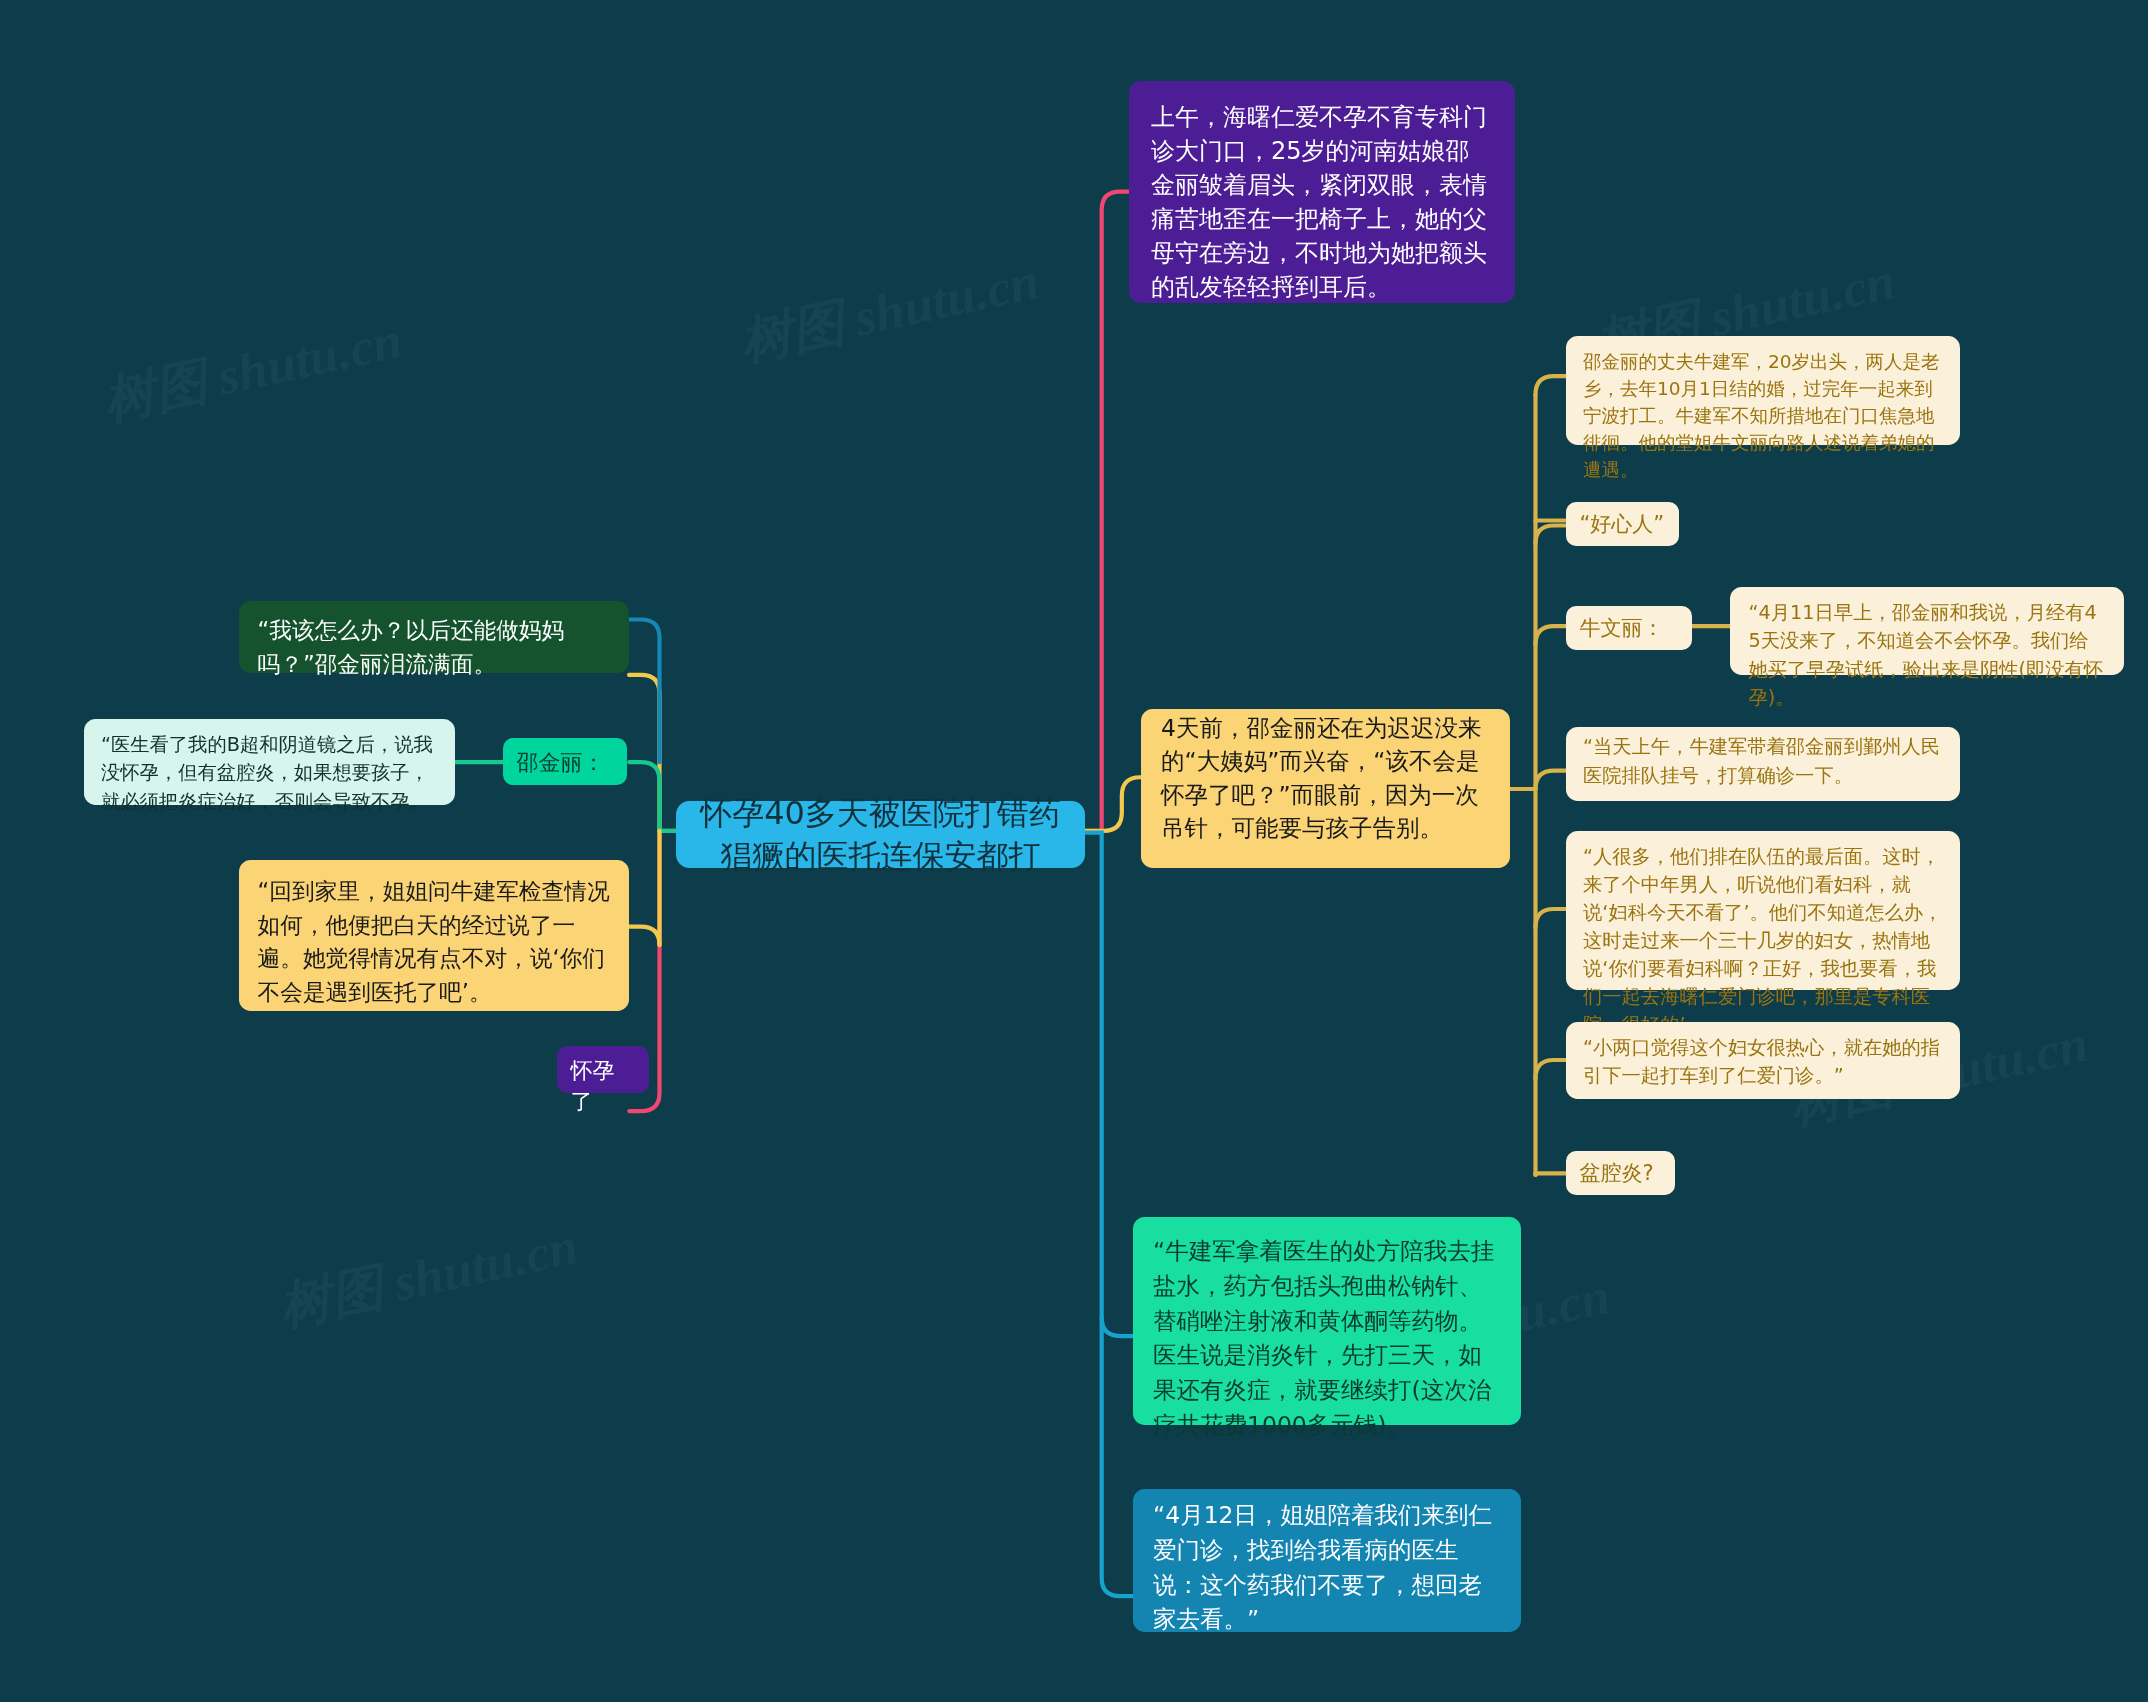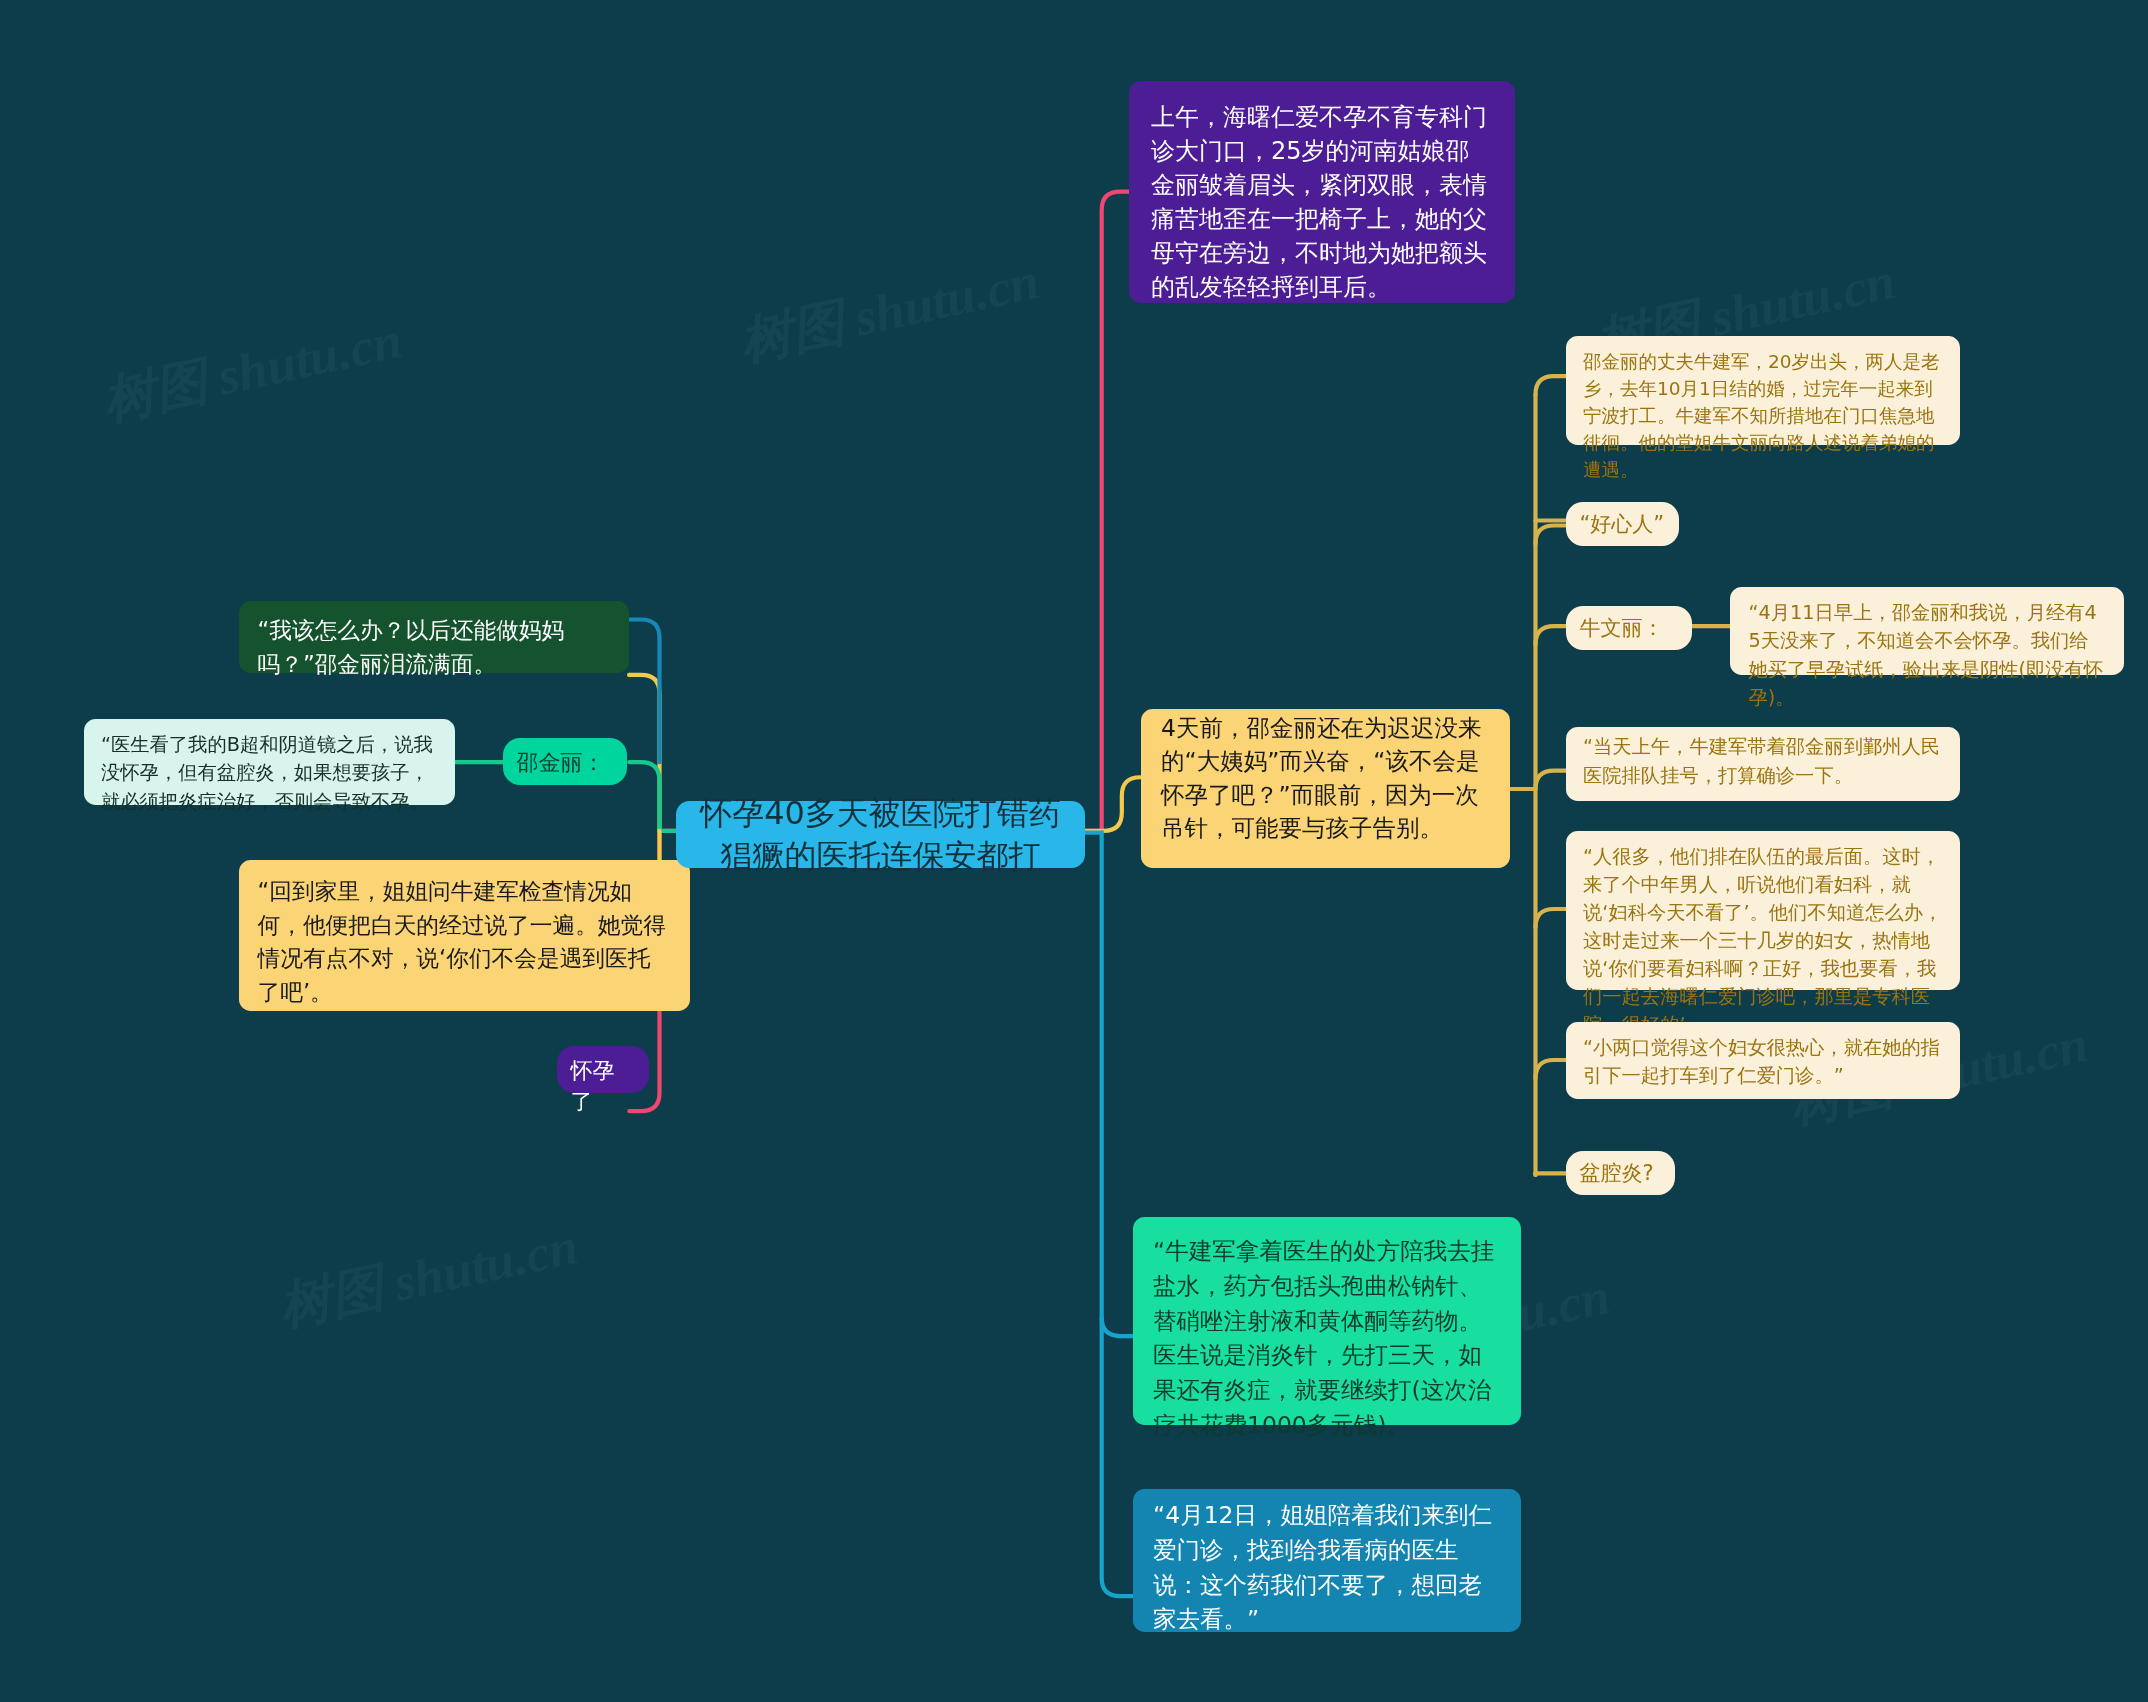--- a/index.html
+++ b/index.html
@@ -19,21 +19,21 @@
     font-family:"Liberation Serif",serif;
   }
   svg.links{position:absolute;left:0;top:0;width:2148px;height:1703px;z-index:2;}
   .node{
     position:absolute;z-index:3;
     border-radius:11.7px;
     box-sizing:border-box;
     line-height:1.42;
     word-break:break-all;
   }
-  .node.small{border-radius:17px;}
+  .node.small{border-radius:10px;}
   .t-pink{background:#4c1d95;color:#ffffff;}
   .t-cream{background:#fbf0d9;color:#9a7410;}
   .t-yellow{background:#fbd575;color:#1a1a1a;}
   .t-green{background:#18dfa0;color:#0a3b2c;}
   .t-mint{background:#d7f5ec;color:#14302a;}
   .t-teal{background:#14532d;color:#ffffff;}
   .t-greenbox{background:#00d59d;color:#0a3a2c;}
   .t-bluebottom{background:#1484b1;color:#ffffff;}
 
   .center-node{
@@ -135,18 +135,18 @@
   <div class="node t-green" style="left:1133px;top:1217px;width:388px;height:208px;padding:17px 20px;font-size:23.5px;line-height:1.48;">“牛建军拿着医生的处方陪我去挂盐水，药方包括头孢曲松钠针、替硝唑注射液和黄体酮等药物。医生说是消炎针，先打三天，如果还有炎症，就要继续打(这次治疗共花费1000多元钱)。</div>
 
   <div class="node t-bluebottom" style="left:1133px;top:1489px;width:388px;height:143px;padding:9px 20px;font-size:23.5px;line-height:1.48;">“4月12日，姐姐陪着我们来到仁爱门诊，找到给我看病的医生说：这个药我们不要了，想回老家去看。”</div>
 
   <div class="node t-teal" style="left:239px;top:601px;width:390px;height:72px;padding:13.4px 18.5px;font-size:22.7px;line-height:1.48;">“我该怎么办？以后还能做妈妈吗？”邵金丽泪流满面。</div>
 
   <div class="node t-mint" style="left:84px;top:719px;width:371px;height:86px;padding:11.7px 17px;font-size:19.3px;line-height:1.48;">“医生看了我的B超和阴道镜之后，说我没怀孕，但有盆腔炎，如果想要孩子，就必须把炎症治好，否则会导致不孕。</div>
 
   <div class="node t-greenbox small" style="left:503px;top:738px;width:124px;height:47px;padding:9.2px 13.4px;font-size:22px;">邵金丽：</div>
 
-  <div class="node t-yellow" style="left:239px;top:860px;width:451px;height:151px;padding:15px 18.5px;font-size:22.7px;line-height:1.48;">“回到家里，姐姐问牛建军检查情况如何，他便把白天的经过说了一遍。她觉得情况有点不对，说‘你们不会是遇到医托了吧’。</div>
+  <div class="node t-yellow" style="left:239px;top:860px;width:390px;height:151px;padding:15px 18.5px;font-size:22.7px;line-height:1.48;">“回到家里，姐姐问牛建军检查情况如何，他便把白天的经过说了一遍。她觉得情况有点不对，说‘你们不会是遇到医托了吧’。</div>
 
   <div class="node t-pink small" style="left:537px;top:1046px;width:92px;height:47px;padding:9.2px 13.4px;font-size:22px;margin-left:20px;">怀孕了</div>
 
 </div>
 
 
 </body></html>

